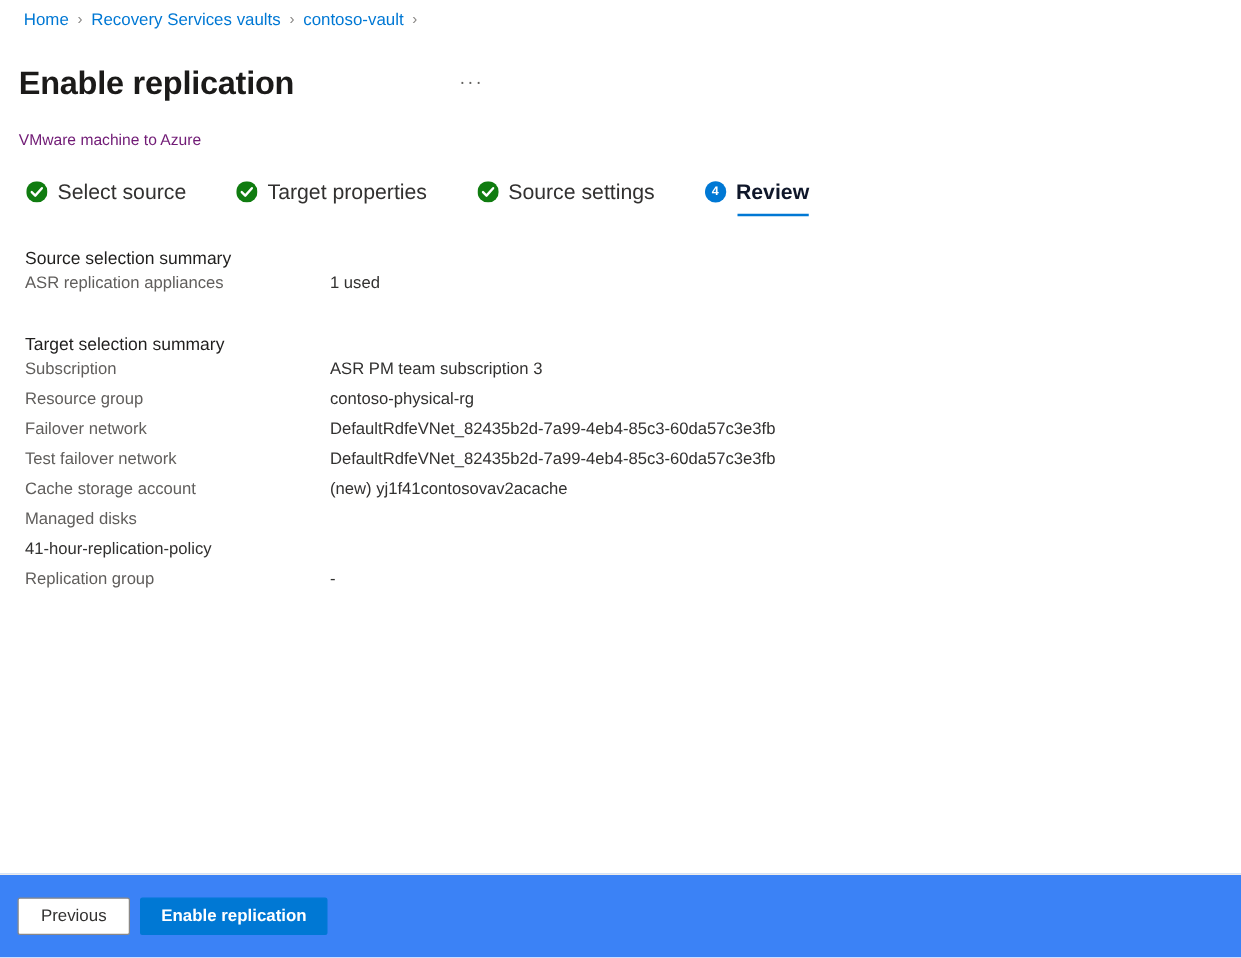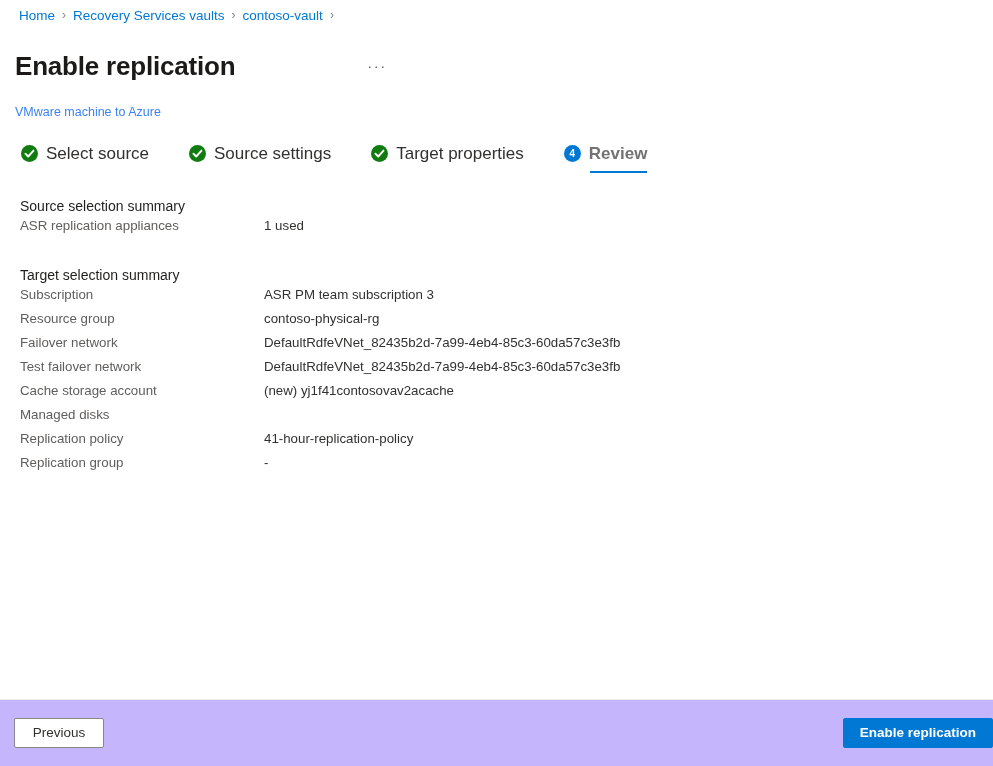--- a/index.html
+++ b/index.html
@@ -58,21 +58,21 @@
     color: #605e5c;
     font-size: 15px;
     letter-spacing: 1.5px;
     line-height: 16px;
     cursor: pointer;
     padding: 2px 4px;
     user-select: none;
   }
   .subtitle {
     font-size: 12.5px;
-    color: #3b82f6;
+    color: #701a75;
     padding: 4px 0 0 15px;
     line-height: 16px;
   }
 
   
   .tabs {
     display: flex;
     align-items: flex-start;
     padding: 24px 0 0 21px;
     gap: 40px;
@@ -85,21 +85,21 @@
     cursor: pointer;
     position: relative;
   }
   .tab-label {
     font-size: 17px;
     color: #323130;
     white-space: nowrap;
   }
   .tab.active .tab-label {
     font-weight: 600;
-    color: #737373;
+    color: #0f172a;
   }
   .tab.active::after {
     content: "";
     position: absolute;
     left: 26px;
     right: 0;
     bottom: 0;
     height: 2px;
     background: #0078d4;
   }
@@ -153,26 +153,25 @@
   }
 
   
   .footer {
     position: absolute;
     left: 0;
     right: 0;
     bottom: 0;
     height: 66px;
     border-top: 1px solid #edebe9;
-    background: #c4b5fd;
+    background: #3b82f6;
     display: flex;
     align-items: center;
     padding-left: 14px;
     gap: 8px;
-    justify-content: space-between;
   }
   .btn {
     font-family: "Liberation Sans", sans-serif;
     font-size: 13.5px;
     height: 30px;
     border-radius: 2px;
     cursor: pointer;
     padding: 0 16px;
     line-height: 28px;
   }
@@ -216,29 +215,29 @@
       <path d="M4.4 8.7 L7.2 11.5 L12.5 5.6" stroke="#ffffff" stroke-width="1.9" fill="none" stroke-linecap="round" stroke-linejoin="round"></path>
     </svg>
     <span class="tab-label">Select source</span>
   </div>
 
   <div class="tab">
     <svg class="tab-icon" viewBox="0 0 17 17">
       <circle cx="8.5" cy="8.5" r="8.5" fill="#107c10"></circle>
       <path d="M4.4 8.7 L7.2 11.5 L12.5 5.6" stroke="#ffffff" stroke-width="1.9" fill="none" stroke-linecap="round" stroke-linejoin="round"></path>
     </svg>
-    <span class="tab-label">Source settings</span>
+    <span class="tab-label">Target properties</span>
   </div>
 
   <div class="tab">
     <svg class="tab-icon" viewBox="0 0 17 17">
       <circle cx="8.5" cy="8.5" r="8.5" fill="#107c10"></circle>
       <path d="M4.4 8.7 L7.2 11.5 L12.5 5.6" stroke="#ffffff" stroke-width="1.9" fill="none" stroke-linecap="round" stroke-linejoin="round"></path>
     </svg>
-    <span class="tab-label">Target properties</span>
+    <span class="tab-label">Source settings</span>
   </div>
 
   <div class="tab active">
     <span class="badge-num">4</span>
     <span class="tab-label">Review</span>
   </div>
 
 </div>
 
 <div class="content">
@@ -277,21 +276,20 @@
     <div class="row">
       <div class="row-label">Cache storage account</div>
       <div class="row-value">(new) yj1f41contosovav2acache</div>
     </div>
 
     <div class="row">
       <div class="row-label">Managed disks</div>
     </div>
 
     <div class="row">
-      <div class="row-label">Replication policy</div>
       <div class="row-value">41-hour-replication-policy</div>
     </div>
 
     <div class="row">
       <div class="row-label">Replication group</div>
       <div class="row-value">-</div>
     </div>
 
   </div>
 </div>

